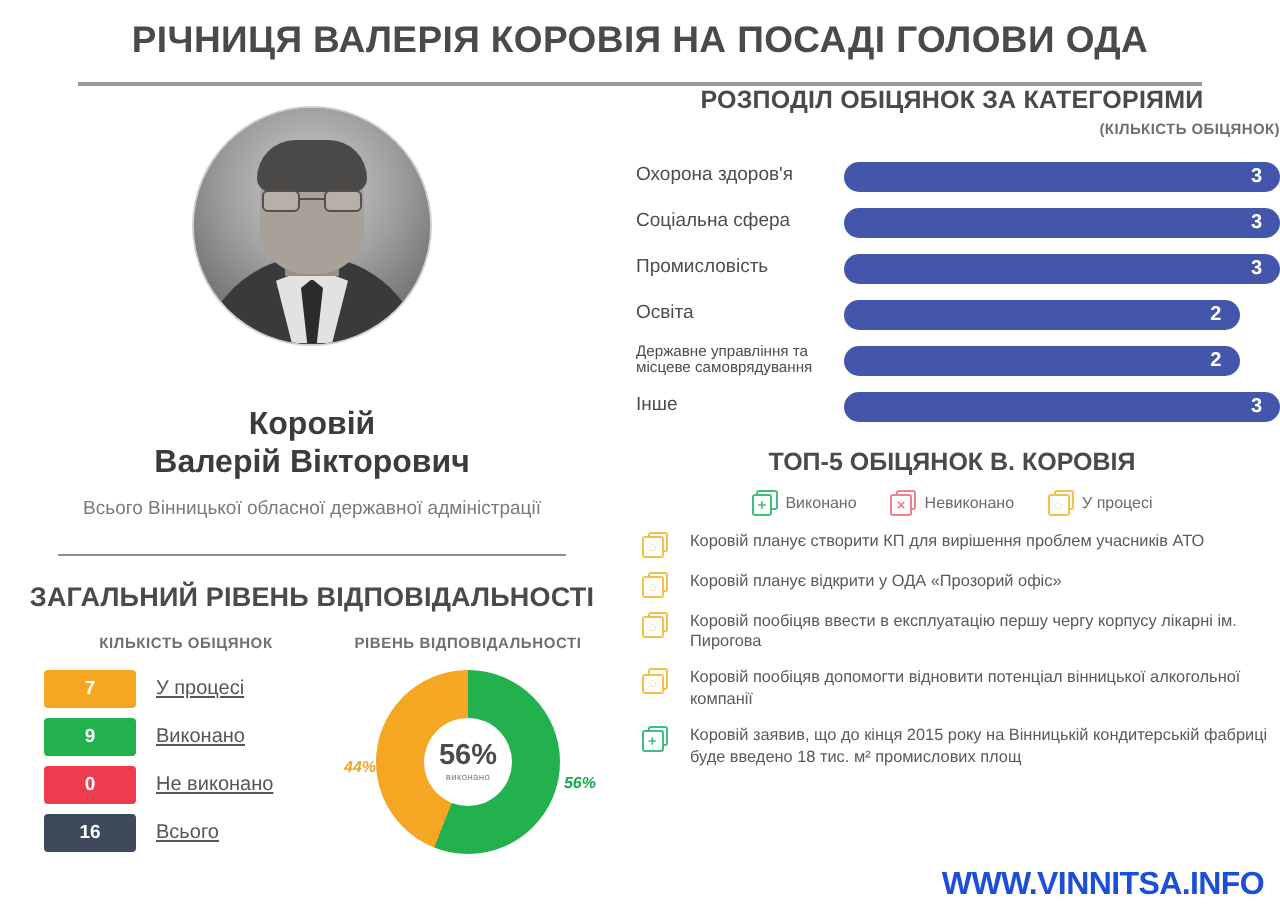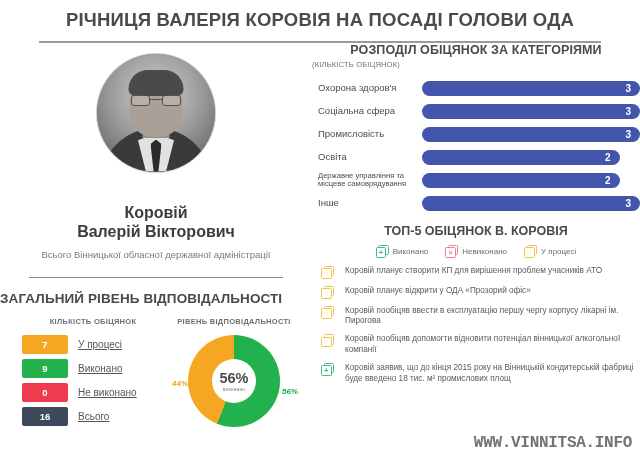--- a/index.html
+++ b/index.html
@@ -176,20 +176,21 @@
   .left-rule {
     width: 254px;
     height: 1.5px;
     background: #8d8d8d;
     margin: 17px auto 0 auto;
   }
 
   
   .resp-title {
     margin-top: 13px;
+    text-align: center;
     font-size: 13.5px;
     font-weight: bold;
     color: #4a4a4a;
     letter-spacing: 0.1px;
   }
   .resp-body {
     display: flex;
     margin-top: 11px;
     padding-left: 22px;
   }
@@ -275,23 +276,23 @@
 
   
   .bar-title {
     text-align: center;
     font-size: 12.5px;
     font-weight: bold;
     color: #4a4a4a;
     letter-spacing: 0.1px;
   }
   .bar-subtitle {
-    text-align: left;
+    text-align: right;
     font-size: 7.5px;
-    font-weight: normal;
+    font-weight: bold;
     color: #6f6f6f;
     margin-top: 3px;
     letter-spacing: 0.2px;
   }
   .bar-list {
     margin-top: 10px;
     padding-left: 6px;
   }
   .bar-row {
     display: flex;
@@ -402,23 +403,23 @@
     color: #5a5a5a;
   }
 
   
   .watermark {
     position: absolute;
     right: 8px;
     bottom: 6px;
     font-size: 16px;
     font-weight: bold;
-    color: #737373;
+    color: #1d4ed8;
     letter-spacing: -0.3px;
-    font-family: Liberation Mono, monospace;
+    font-family: Liberation Sans, sans-serif;
   }
 </style>
 </head>
 <body>
 
 <div class="header">
   <div class="page-title">РІЧНИЦЯ ВАЛЕРІЯ КОРОВІЯ НА ПОСАДІ ГОЛОВИ ОДА</div>
   <div class="header-rule"></div>
 </div>
 

